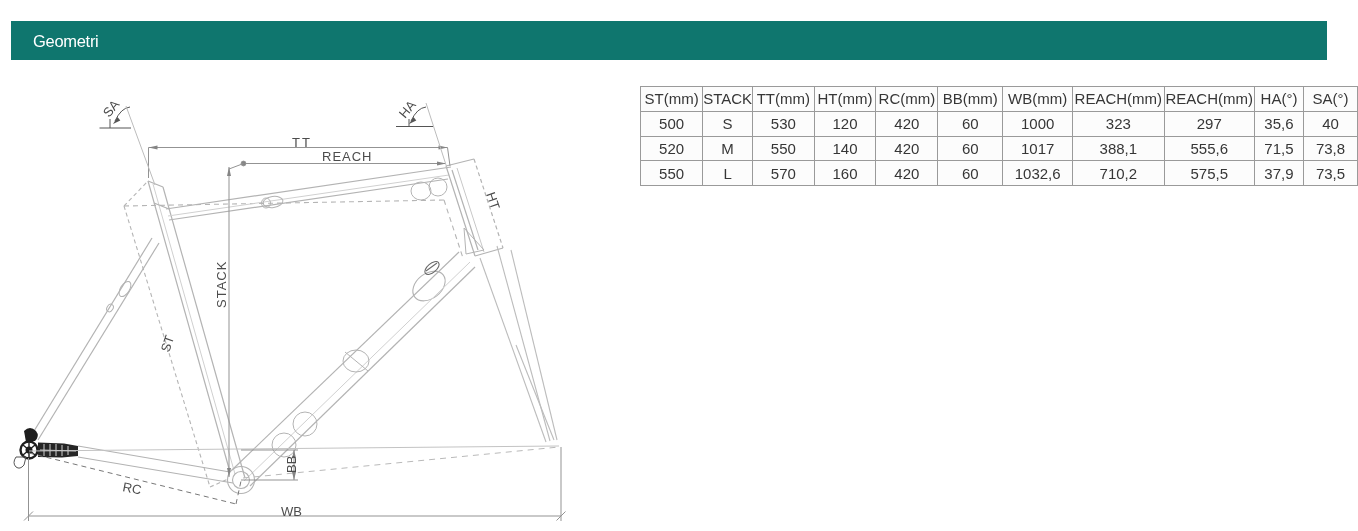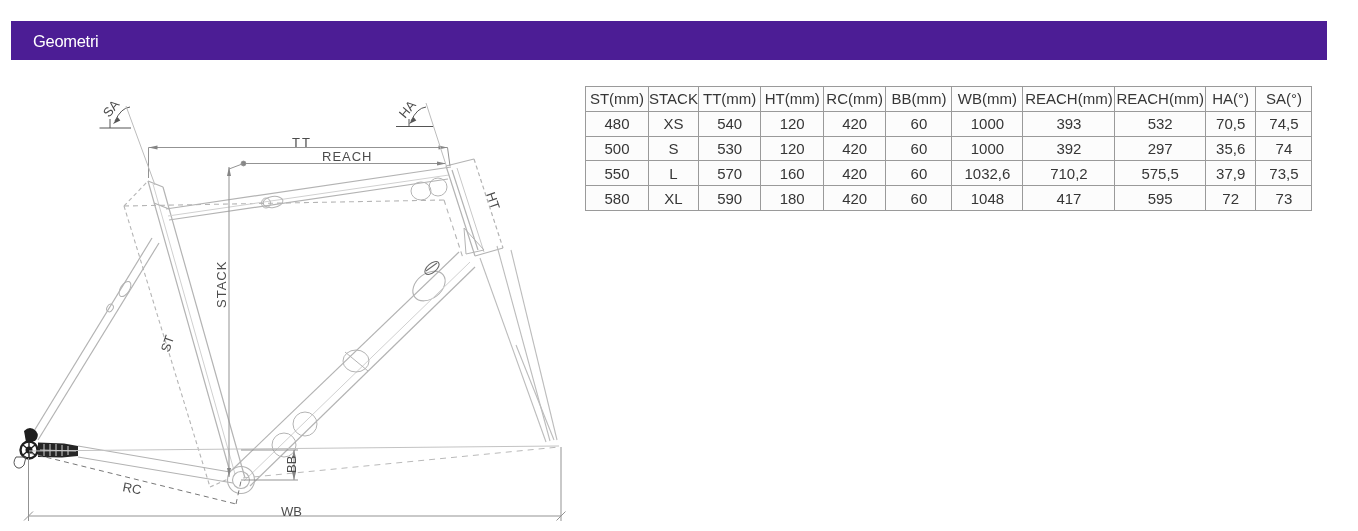--- a/index.html
+++ b/index.html
@@ -1,19 +1,19 @@
 <!DOCTYPE html>
 <html><head>
 <meta charset="utf-8">
 <style>
   html,body{margin:0;padding:0;background:#ffffff;width:1358px;height:531px;overflow:hidden;
     font-family:"Liberation Sans",sans-serif;}
-  .bar{position:absolute;left:11px;top:21px;width:1316px;height:39px;background:#4c1d95;}
+  .bar{position:absolute;left:11px;top:21px;width:1316px;height:39px;background:#0f766e;}
   .bar span{position:absolute;left:22px;top:11px;color:#fff;font-size:16.5px;letter-spacing:-0.3px;}
-  table.geo{position:absolute;left:585px;top:86px;border-collapse:collapse;table-layout:fixed;
+  table.geo{position:absolute;left:640px;top:86px;border-collapse:collapse;table-layout:fixed;
     font-size:15px;color:#363636;}
   table.geo td{border:1px solid #9a9a9a;text-align:center;vertical-align:middle;
     padding:0;height:23.8px;background:#fcfcfc;white-space:nowrap;}
   svg{position:absolute;left:0;top:0;filter:blur(0.45px);}
   text.dim{fill:#4c4c4c;font-size:13px;font-family:"Liberation Sans",sans-serif;}
 </style>
 </head>
 <body>
 
 <div class="bar">
@@ -244,65 +244,52 @@
         <td>HT(mm)</td>
         <td>RC(mm)</td>
         <td>BB(mm)</td>
         <td>WB(mm)</td>
         <td>REACH(mm)</td>
         <td>REACH(mm)</td>
         <td>HA(°)</td>
         <td>SA(°)</td>
       </tr>
   <tr>
-        <td>480</td>
-        <td>XS</td>
-        <td>540</td>
-        <td>120</td>
-        <td>420</td>
-        <td>60</td>
-        <td>1000</td>
-        <td>393</td>
-        <td>532</td>
-        <td>70,5</td>
-        <td>74,5</td>
-      </tr>
-  <tr>
         <td>500</td>
         <td>S</td>
         <td>530</td>
         <td>120</td>
         <td>420</td>
         <td>60</td>
         <td>1000</td>
-        <td>392</td>
+        <td>323</td>
         <td>297</td>
         <td>35,6</td>
-        <td>74</td>
+        <td>40</td>
+      </tr>
+  <tr>
+        <td>520</td>
+        <td>M</td>
+        <td>550</td>
+        <td>140</td>
+        <td>420</td>
+        <td>60</td>
+        <td>1017</td>
+        <td>388,1</td>
+        <td>555,6</td>
+        <td>71,5</td>
+        <td>73,8</td>
       </tr>
   <tr>
         <td>550</td>
         <td>L</td>
         <td>570</td>
         <td>160</td>
         <td>420</td>
         <td>60</td>
         <td>1032,6</td>
         <td>710,2</td>
         <td>575,5</td>
         <td>37,9</td>
         <td>73,5</td>
       </tr>
-  <tr>
-        <td>580</td>
-        <td>XL</td>
-        <td>590</td>
-        <td>180</td>
-        <td>420</td>
-        <td>60</td>
-        <td>1048</td>
-        <td>417</td>
-        <td>595</td>
-        <td>72</td>
-        <td>73</td>
-      </tr>
 </tbody>
   </table>
 
 </body></html>

